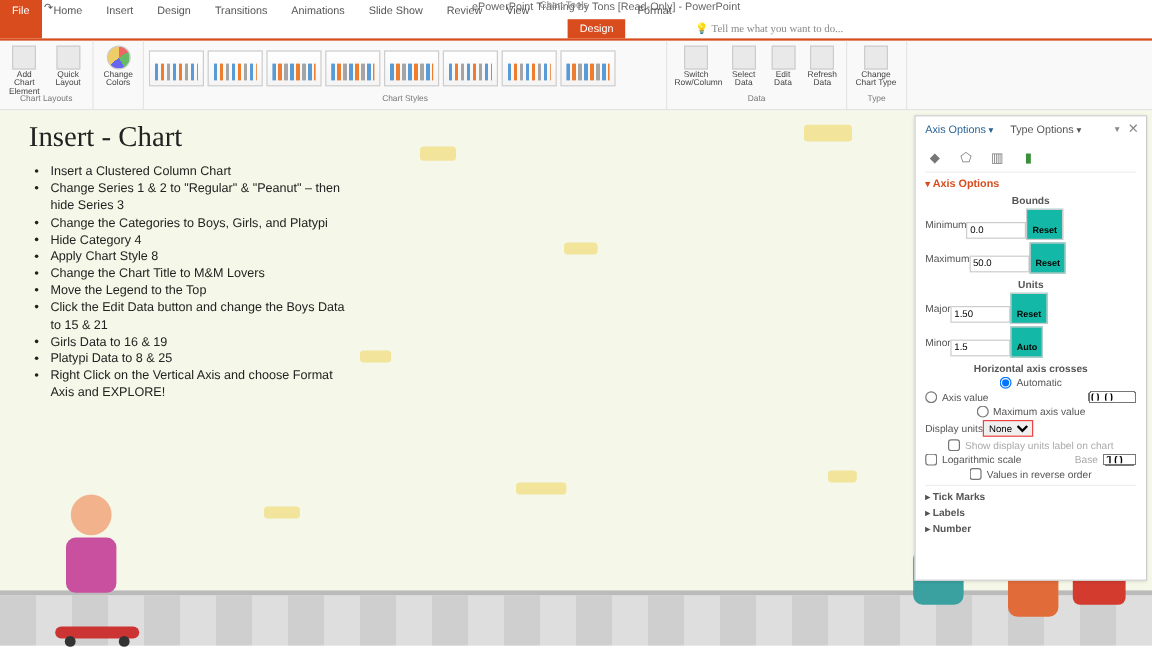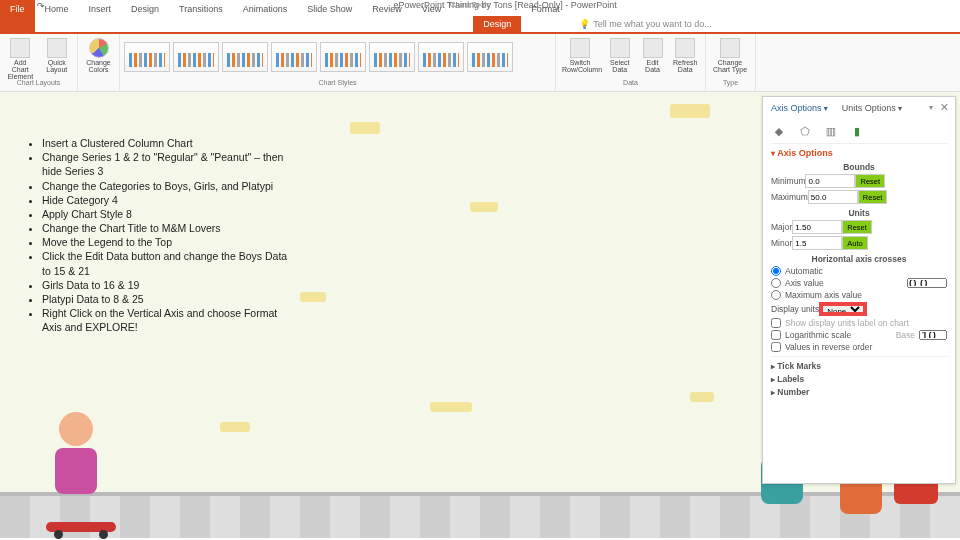--- a/index.html
+++ b/index.html
@@ -10,21 +10,21 @@
   .qat { display: flex; gap: 6px; padding: 0 6px; align-items: center; }
   .qat span { font-size: 9px; color: #555; }
   .title-text { flex: 1; text-align: center; font-size: 9px; color: #666; }
 
   
   .tabs { display: flex; align-items: flex-end; height: 20px; background: #fff; border-bottom: 0; }
   .tab { padding: 18px 10px; font-size: 9px; color: #555; cursor: pointer; }
   .tab-file { background: #d84c1e; color: #fff; }
   .chart-tools-group { position: absolute; left: 430px; top: 0; width: 80px; text-align: center; font-size: 8px; color: #888; }
   .chart-tools-tab { padding: 3px 10px; font-size: 9px; color: #fff; background: #d84c1e; }
-  .tell-me { flex: 1; font-size: 9px; color: #888; padding: 3px 10px; }
+  .tell-me { flex: 1; font-size: 9px; color: #888; padding: 3px 10px; font-family: Liberation Serif, serif; }
 
   
   .ribbon-bar { height: 2px; background: #d84c1e; }
   .ribbon { display: flex; height: 58px; background: #f9f9f9; border-bottom: 1px solid #ddd; }
   .rgroup { border-right: 1px solid #e5e5e5; display: flex; flex-direction: column; justify-content: space-between; padding: 2px 4px; }
   .rgroup-row { display: flex; gap: 4px; align-items: flex-start; height: 42px; }
   .rgroup-label { font-size: 7px; color: #777; text-align: center; height: 10px; }
   .rbtn { display: flex; flex-direction: column; align-items: center; gap: 1px; font-size: 7px; color: #444; padding: 2px; cursor: pointer; }
   .rbtn .ico { width: 20px; height: 20px; background: #e9e9e9; border: 1px solid #ccc; }
   .rbtn span { max-width: 36px; text-align: center; line-height: 1; }
@@ -71,27 +71,27 @@
   .pane .opt-row a::after { content:" ▾"; font-size:8px; }
   .pane .icons { display:flex; gap:10px; padding:4px 0; border-bottom:1px solid #eee; margin-bottom:4px; }
   .pane .icons span { width:16px; height:16px; display:inline-flex; align-items:center; justify-content:center; font-size:11px; color:#777; cursor:pointer; }
   .pane .icons span.active { color:#3a8f3a; }
   .pane h3 { font-size:9px; font-weight:700; color:#d84c1e; margin:3px 0; cursor:pointer; }
   .pane h3::before { content:"▾ "; font-size:8px; }
   .pane h4 { font-size:8.5px; font-weight:700; color:#555; margin:4px 0 2px;text-align:center; }
   .frow { display:flex; align-items:center; justify-content:flex-start; margin:2px 0; }
   .frow label { font-size:8.5px; color:#555; }
   .frow input[type=text] { width:50px; height:14px; font-size:8px; border:1px solid #ccc; padding:0 2px; }
-  .frow .btn { font-size:7.5px; border:1px solid #ccc; background:#84cc16; padding:0 4px; height:14px; cursor:pointer; }
-  .radio, .chk { display:flex; align-items:center; gap:4px; margin:2px 0; font-size:8.5px; color:#555; }
+  .frow .btn { font-size:7.5px; border:1px solid #ccc; background:#14b8a6; padding:12px 4px; height:14px; cursor:pointer;font-weight:bold; }
+  .radio, .chk { display:flex; align-items:center; gap:4px; margin:2px 0; font-size:8.5px; color:#555;justify-content:center; }
   .radio input, .chk input { width:10px; height:10px; }
   .sep { height:1px; background:#eee; margin:4px 0; }
   .collapsed::before { content:"▸ "; font-size:8px; }
   .collapsed { color:#555 !important; font-weight:600; cursor:pointer; margin:3px 0; font-size:8.5px; }
-  select.tiny { font-size:8px; height:14px; border:4px solid #ef4444; }
+  select.tiny { font-size:8px; height:14px; border:1px solid #ef4444; }
 </style>
 </head>
 <body>
 
 <div class="title-bar">
   <div class="qat">
     <span>💾</span>
     <span>↶</span>
     <span>↷</span>
   </div>
@@ -178,20 +178,21 @@
       <div class="rbtn">
           <div class="ico"></div>
           <span>Change Chart Type</span>
         </div>
     </div>
     <div class="rgroup-label">Type</div>
   </div>
 </div>
 
 <div class="main">
+  <div class="slide-title">Insert - Chart</div>
   <ul class="bullets">
     <li>Insert a Clustered Column Chart</li>
     <li>Change Series 1 &amp; 2 to "Regular" &amp; "Peanut" – then hide Series 3</li>
     <li>Change the Categories to Boys, Girls, and Platypi</li>
     <li>Hide Category 4</li>
     <li>Apply Chart Style 8</li>
     <li>Change the Chart Title to M&amp;M Lovers</li>
     <li>Move the Legend to the Top</li>
     <li>Click the Edit Data button and change the Boys Data to 15 &amp; 21</li>
     <li>Girls Data to 16 &amp; 19</li>
@@ -221,21 +222,21 @@
   <div class="kid kid3">
       <div class="head"></div>
       <div class="body"></div>
     </div>
 
   <div class="pane">
     <div class="hdr-expand">▾</div>
     <div class="close">✕</div>
     <div class="opt-row">
       <a>Axis Options</a>
-      <a style="color:#555">Units Options</a>
+      <a style="color:#555">Type Options</a>
     </div>
     <div class="icons">
       <span>◆</span>
       <span>⬠</span>
       <span>▥</span>
       <span class="active">▮</span>
     </div>
     <h3>Axis Options</h3>
 
     <h4>Bounds</h4>

